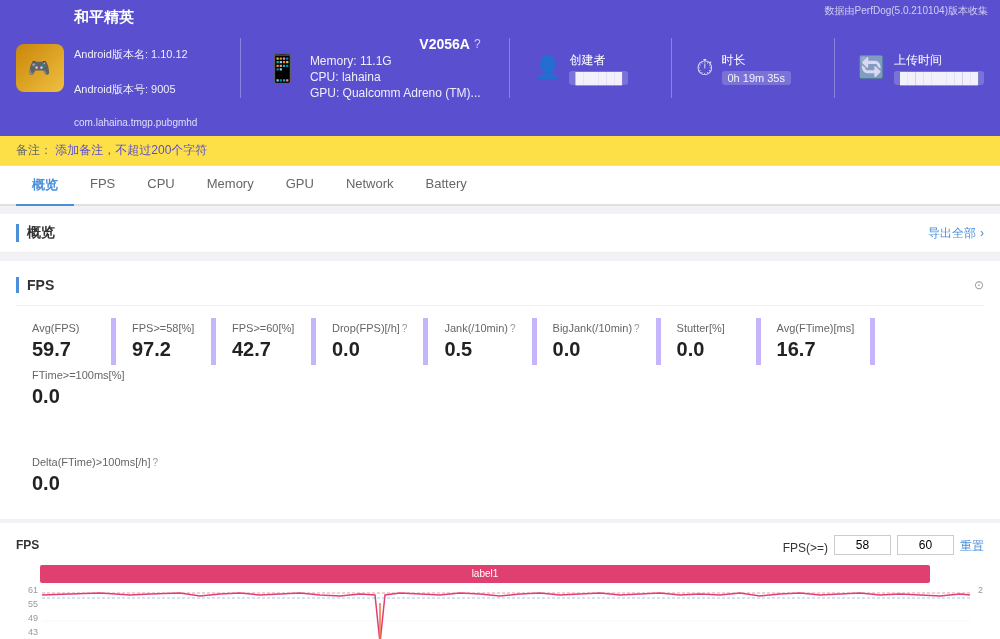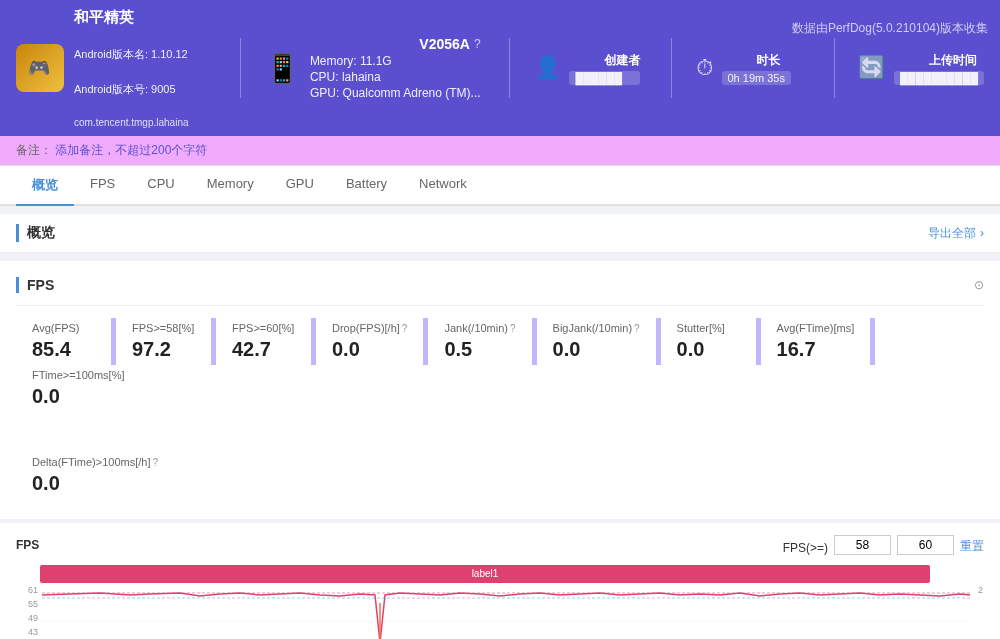--- a/index.html
+++ b/index.html
@@ -19,25 +19,25 @@
 
     .device-info { display: flex; align-items: center; gap: 10px; min-width: 220px; }
     .device-icon { font-size: 28px; color: white; }
     .device-details { display: flex; flex-direction: column; gap: 2px; }
     .device-name { font-size: 14px; font-weight: bold; }
     .device-spec { font-size: 12px; opacity: 0.9; }
 
     .header-stat { display: flex; align-items: center; gap: 8px; flex: 1; }
     .stat-icon { font-size: 22px; color: rgba(255,255,255,0.8); }
     .stat-details { display: flex; flex-direction: column; }
-    .stat-label { font-size: 12px; font-weight: bold; margin-left: 35px; }
+    .stat-label { font-size: 12px; font-weight: normal; }
     .stat-value { font-size: 11px; background: rgba(255,255,255,0.2); padding: 1px 6px; border-radius: 3px; margin-top: 2px; color: rgba(255,255,255,0.9); }
 
     
-    .notes-bar { background: #f0abfc; padding: 6px 16px; border-bottom: 1px solid #ddd; font-size: 12px; color: #666; }
+    .notes-bar { background: #fde047; padding: 6px 16px; border-bottom: 1px solid #ddd; font-size: 12px; color: #666; }
     .notes-link { color: #5a4fcf; cursor: pointer; }
 
     
     .tabs { background: white; display: flex; gap: 0; border-bottom: 2px solid #e0e0e0; padding: 0 16px; }
     .tab { padding: 10px 16px; cursor: pointer; font-size: 13px; color: #666; border-bottom: 2px solid transparent; margin-bottom: -2px; }
     .tab.active { color: #4a90d9; border-bottom: 2px solid #4a90d9; font-weight: bold; }
 
     
     .section-header { background: white; display: flex; justify-content: space-between; align-items: center; padding: 10px 16px; border-bottom: 1px solid #eee; margin-top: 8px; }
     .section-title { font-size: 14px; font-weight: bold; color: #333; border-left: 3px solid #4a90d9; padding-left: 8px; }
@@ -69,32 +69,32 @@
     .reset-btn { color: #4a90d9; cursor: pointer; font-size: 12px; }
 
     
     .chart-container { position: relative; width: 100%; }
     svg.fps-chart { width: 100%; display: block; }
   </style>
 </head>
 <body>
 
 <div style="position:relative; background:#5a4fcf;">
-  <div style="position:absolute; right:12px; top:20px; font-size:12px; color:rgba(255,255,255,0.7);">数据由PerfDog(5.0.210104)版本收集</div>
+  <div style="position:absolute; right:12px; top:4px; font-size:10px; color:rgba(255,255,255,0.7);">数据由PerfDog(5.0.210104)版本收集</div>
   <div class="header">
 
     <div class="app-info">
       <div class="app-icon">
         <div class="app-icon-inner">🎮</div>
       </div>
       <div class="app-details">
         <div class="app-name">和平精英</div>
         <div class="app-version">Android版本名: 1.10.12</div>
         <div class="app-version">Android版本号: 9005</div>
-        <div class="app-package">com.tencent.tmgp.lahaina</div>
+        <div class="app-package">com.lahaina.tmgp.pubgmhd</div>
       </div>
     </div>
 
     <div class="divider-v"></div>
 
     <div class="device-info">
       <div class="device-icon">📱</div>
       <div class="device-details">
         <div style="display:flex; align-items:center; gap:4px;justify-content:flex-end;">
           <span class="device-name">V2056A</span>
@@ -142,42 +142,42 @@
   <span>备注：</span>
   <span class="notes-link">添加备注，不超过200个字符</span>
 </div>
 
 <div class="tabs">
   <div class="tab active">概览</div>
   <div class="tab">FPS</div>
   <div class="tab">CPU</div>
   <div class="tab">Memory</div>
   <div class="tab">GPU</div>
+  <div class="tab">Network</div>
   <div class="tab">Battery</div>
-  <div class="tab">Network</div>
 </div>
 
 <div class="section-header">
   <div class="section-title">概览</div>
   <div class="export-btn">
     <span>导出全部</span>
     <span>›</span>
   </div>
 </div>
 
 <div class="fps-section">
   <div class="fps-header">
     <div class="fps-title">FPS</div>
     <div class="fps-collapse">⊙</div>
   </div>
 
   <div class="metrics-row">
     <div class="metric">
       <div class="metric-label">Avg(FPS)</div>
-      <div class="metric-value">85.4</div>
+      <div class="metric-value">59.7</div>
     </div>
     <div class="metric">
       <div class="metric-label">FPS&gt;=58[%]</div>
       <div class="metric-value">97.2</div>
     </div>
     <div class="metric">
       <div class="metric-label">FPS&gt;=60[%]</div>
       <div class="metric-value">42.7</div>
     </div>
     <div class="metric">

